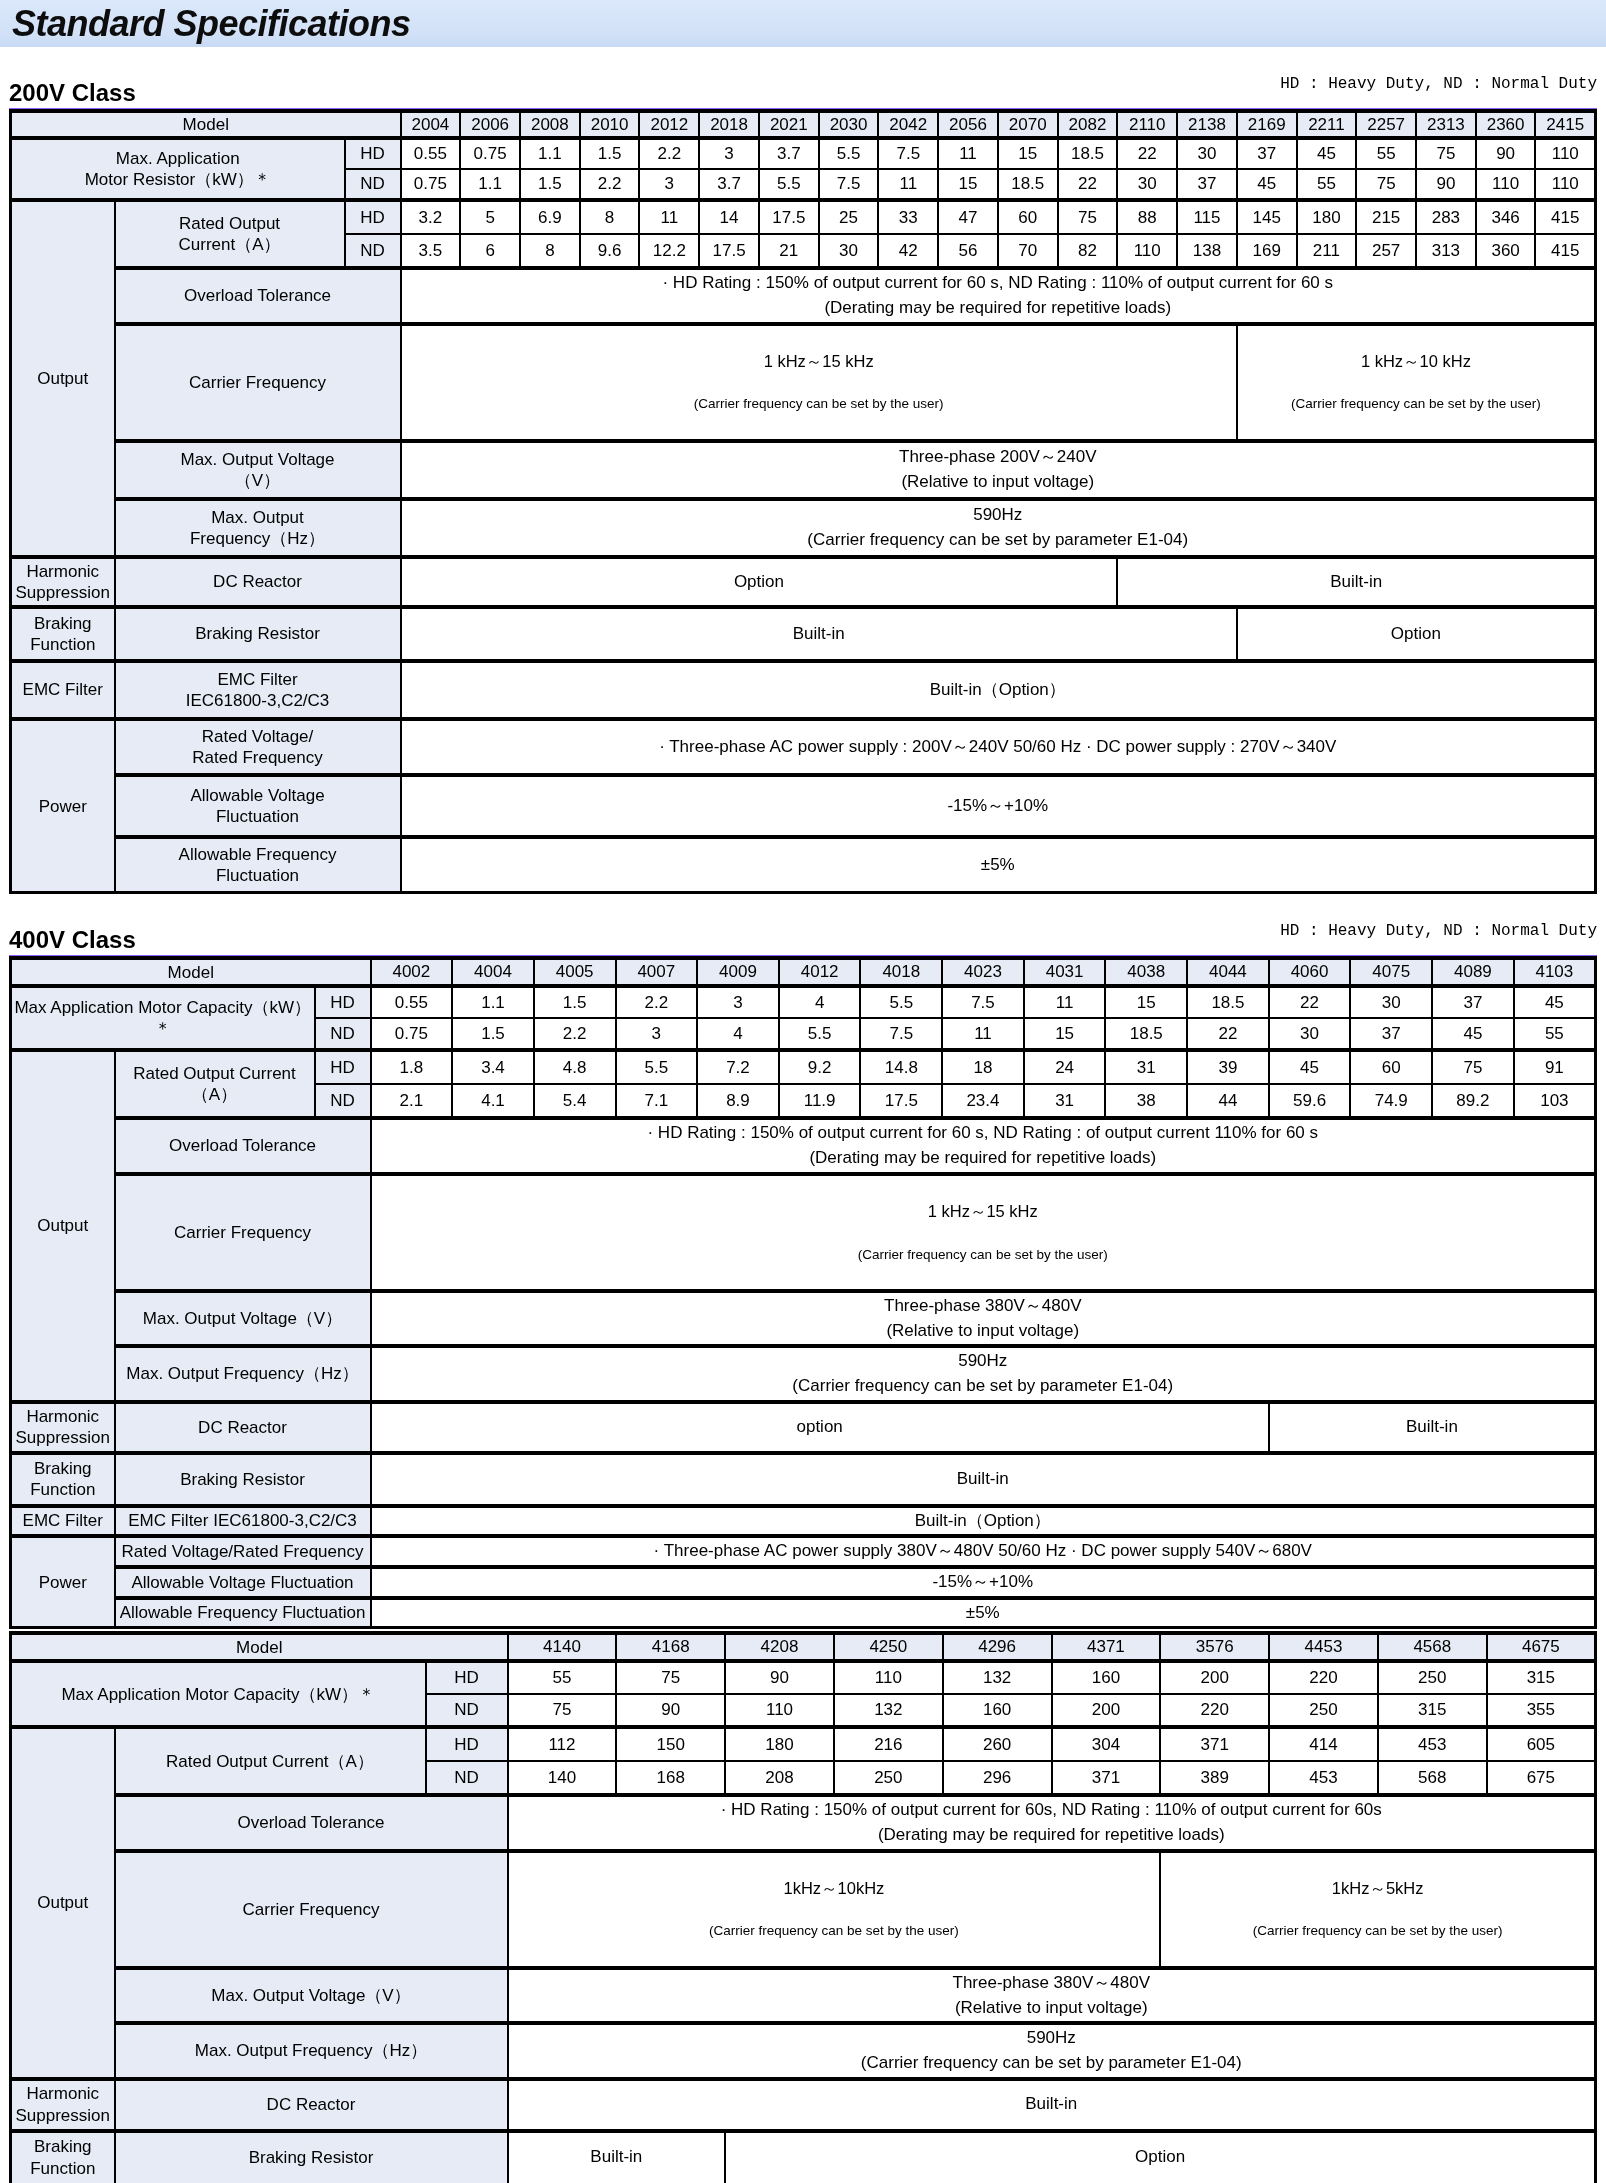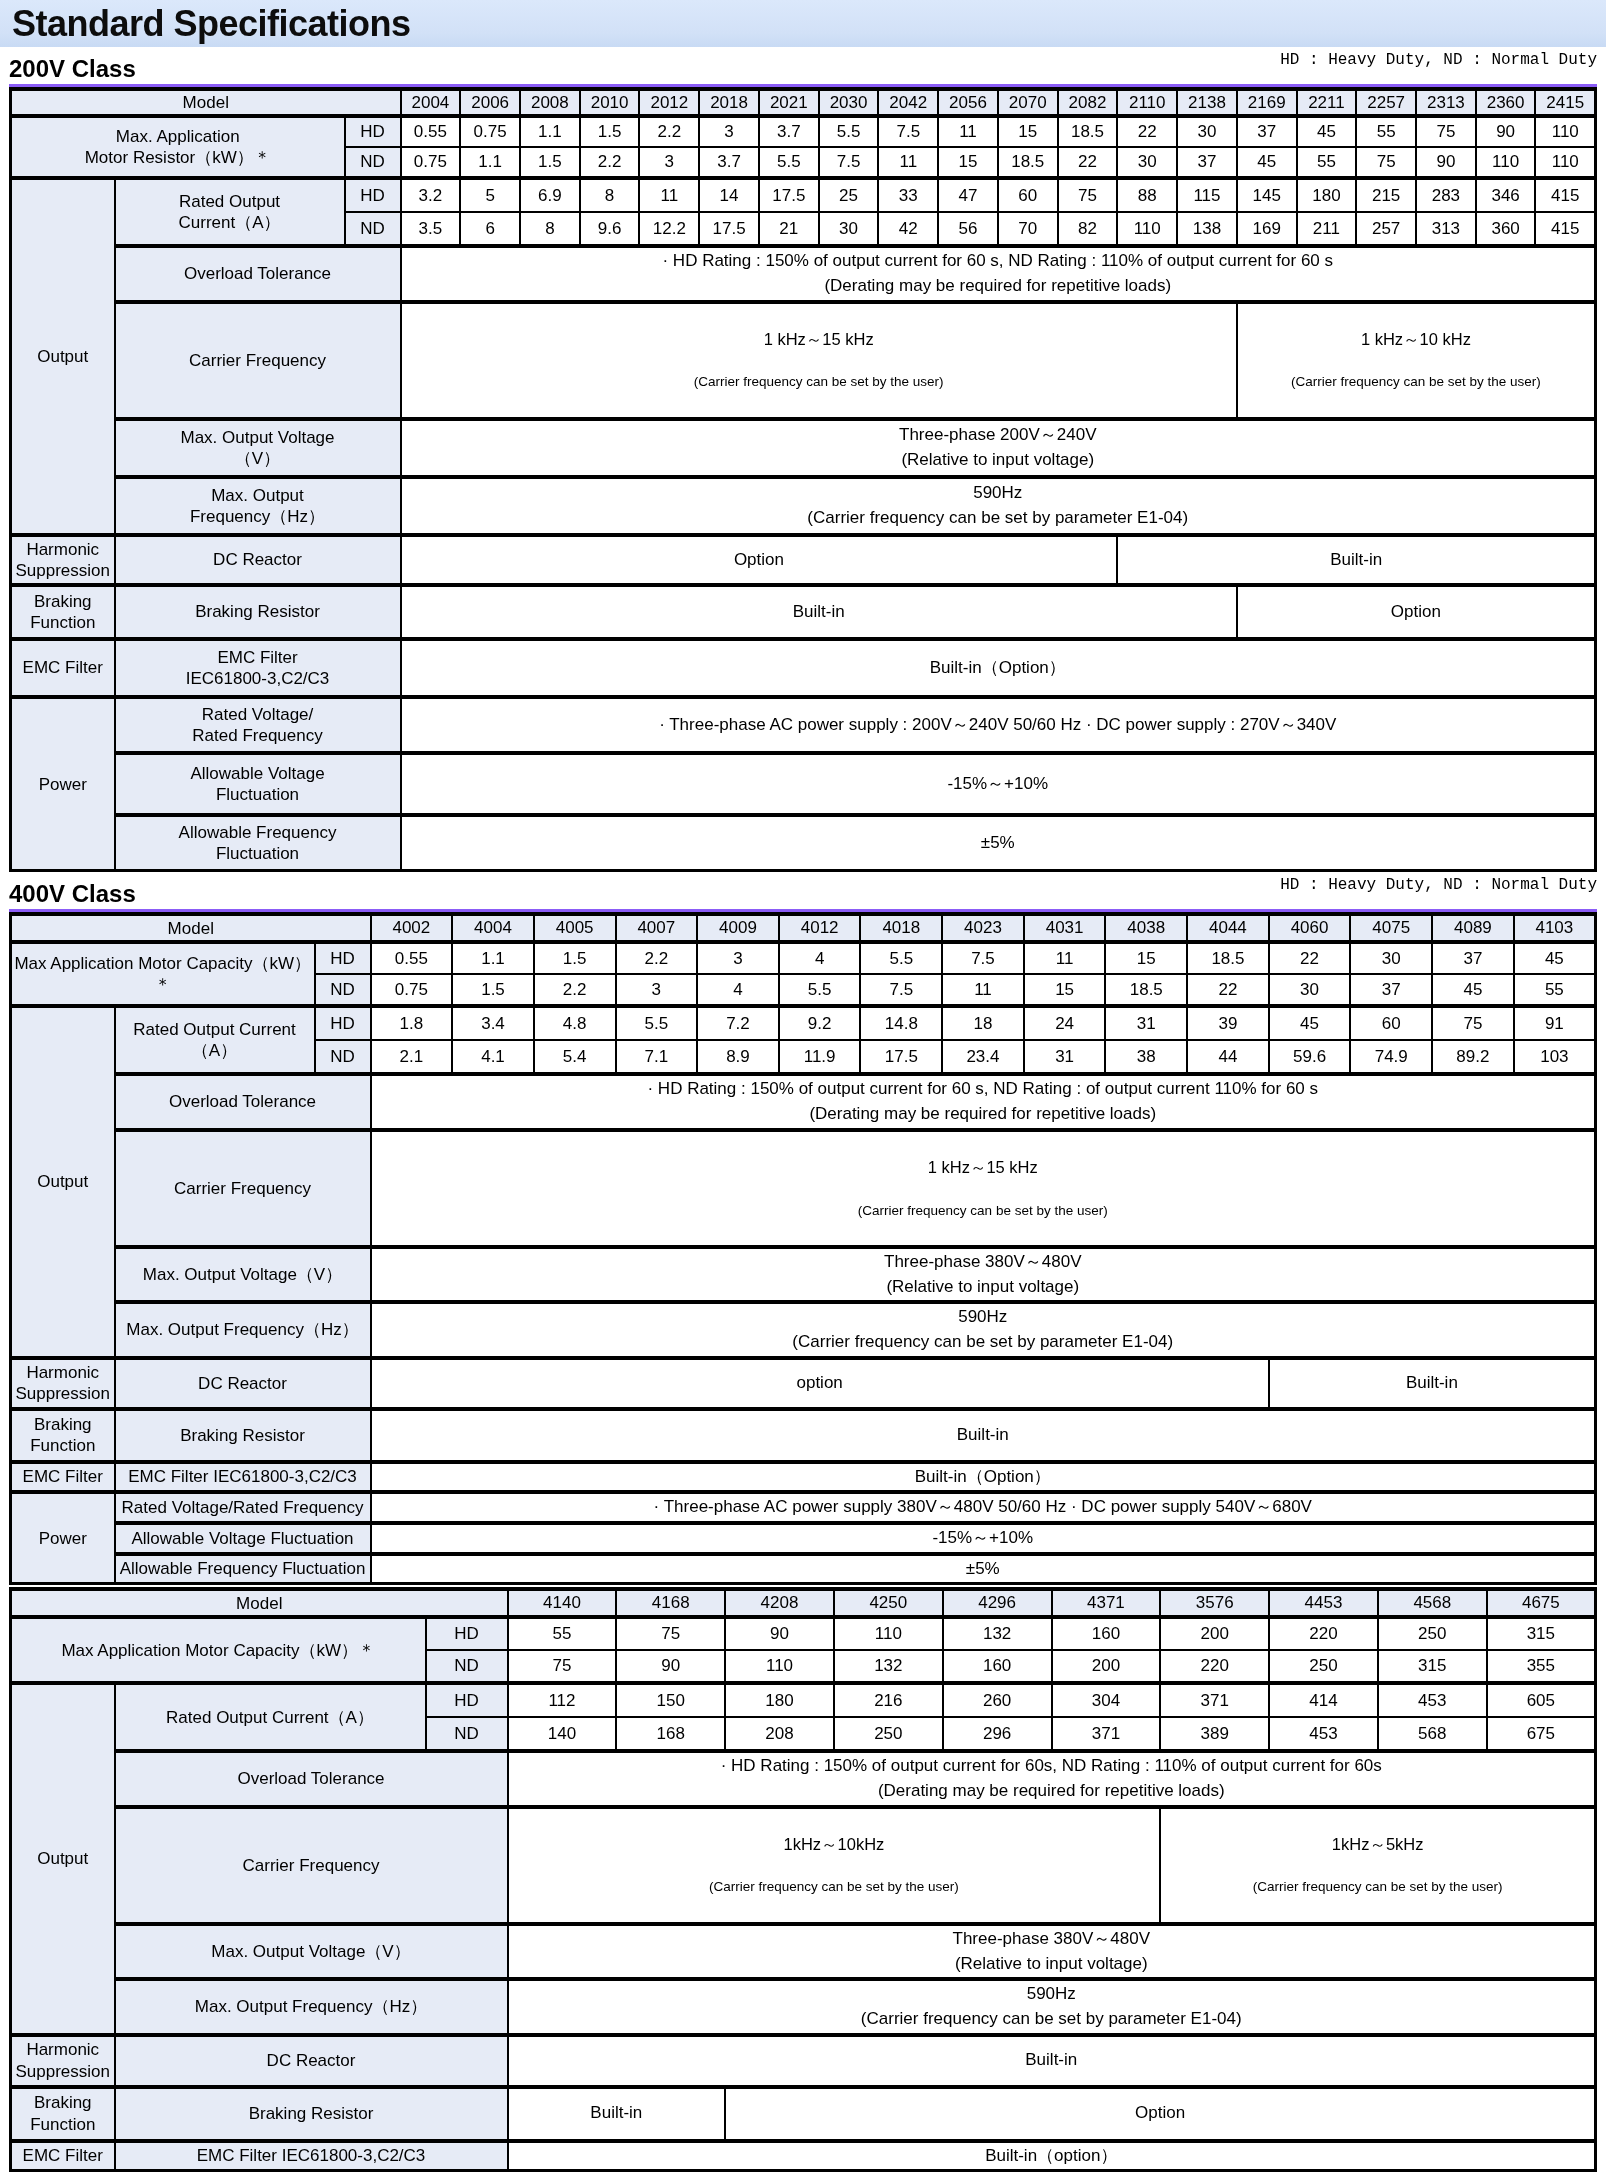--- a/index.html
+++ b/index.html
@@ -9,27 +9,27 @@
     font-family: "Liberation Sans", "DejaVu Sans", sans-serif;
     color:#000;
   }
   .title-bar {
     height: 47px;
     background: linear-gradient(180deg, #dbe8fb 0%, #d2e1f7 70%, #c8daf4 100%);
     padding-left: 12px;
     display: flex; align-items: center;
   }
   .title-bar h1 {
-    font-size: 36px; font-weight: bold; color:#0d0d0d; letter-spacing: -0.5px;
+    font-size: 36px; font-weight: bold; color:#0d0d0d; letter-spacing: -0.5px; font-style: italic;
   }
   .content { padding: 0 9px; }
   .sec-head {
-    margin-top: 4px;
+    margin-top: 28px;
     display:flex; justify-content: space-between; align-items: flex-end;
-    border-bottom: 3px solid #8b5cf6;
+    border-bottom: 1px solid #8b5cf6;
     padding-bottom: 1px;
   }
   .sec-head .sec-title { font-size: 24px; font-weight: bold; }
   .sec-head .duty-note { font-size: 16px; padding-bottom: 14px; font-family: Liberation Mono, monospace; }
 
   table.spec {
     width: 100%;
     border-collapse: collapse;
     table-layout: fixed;
     border: 3px solid #000;

